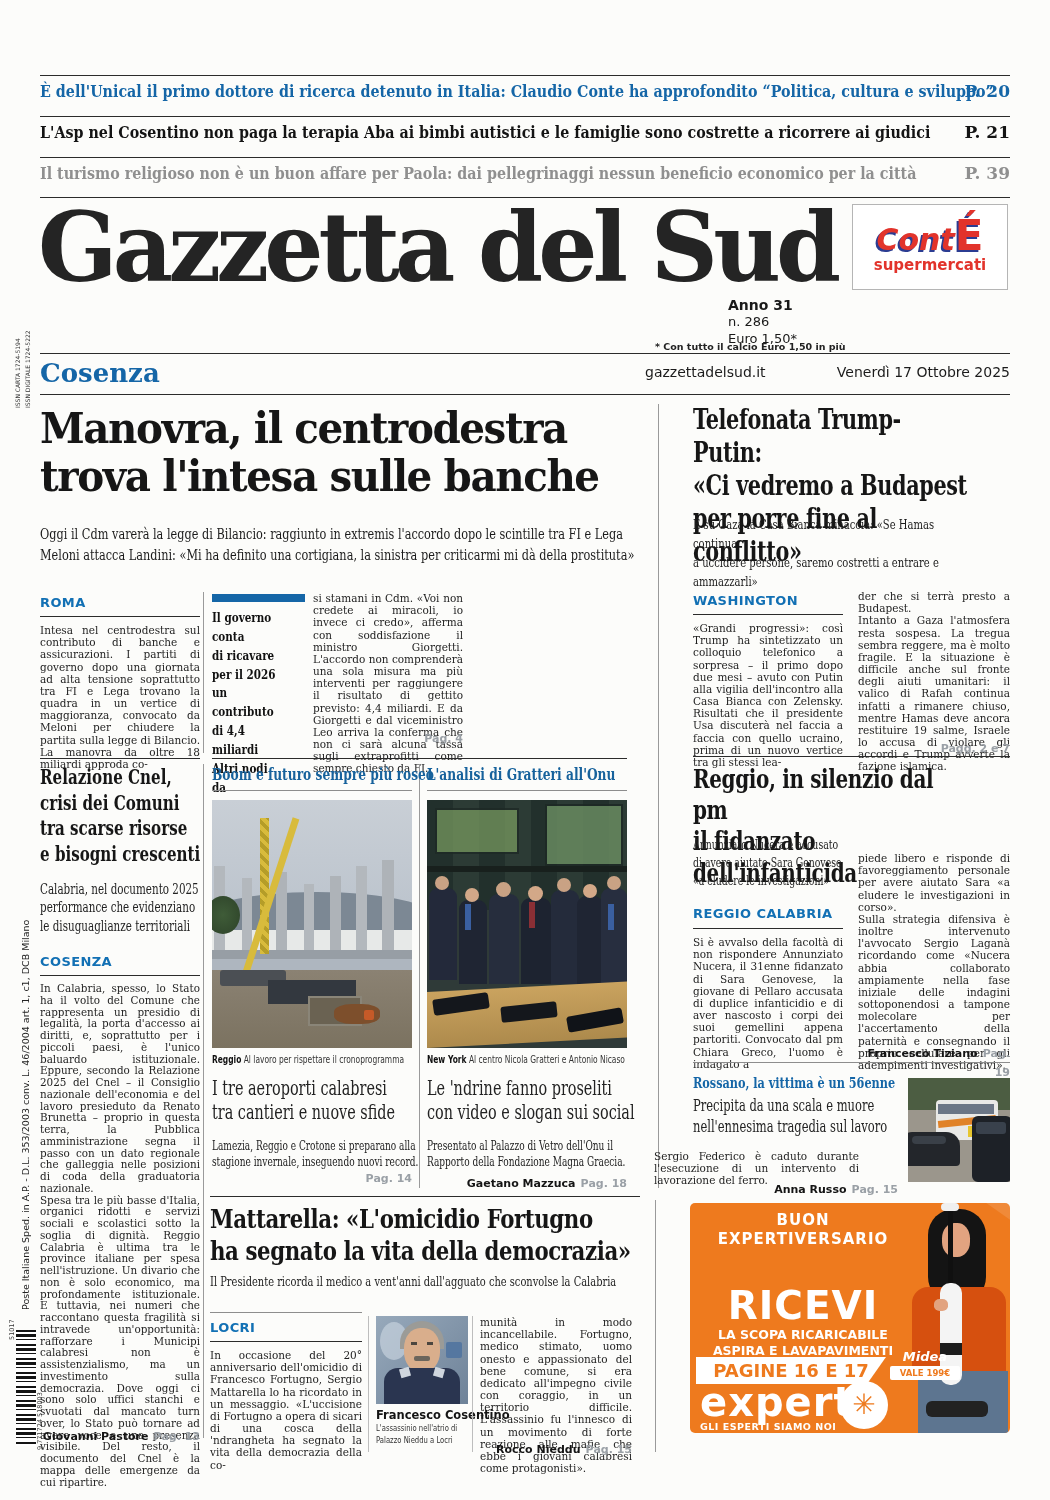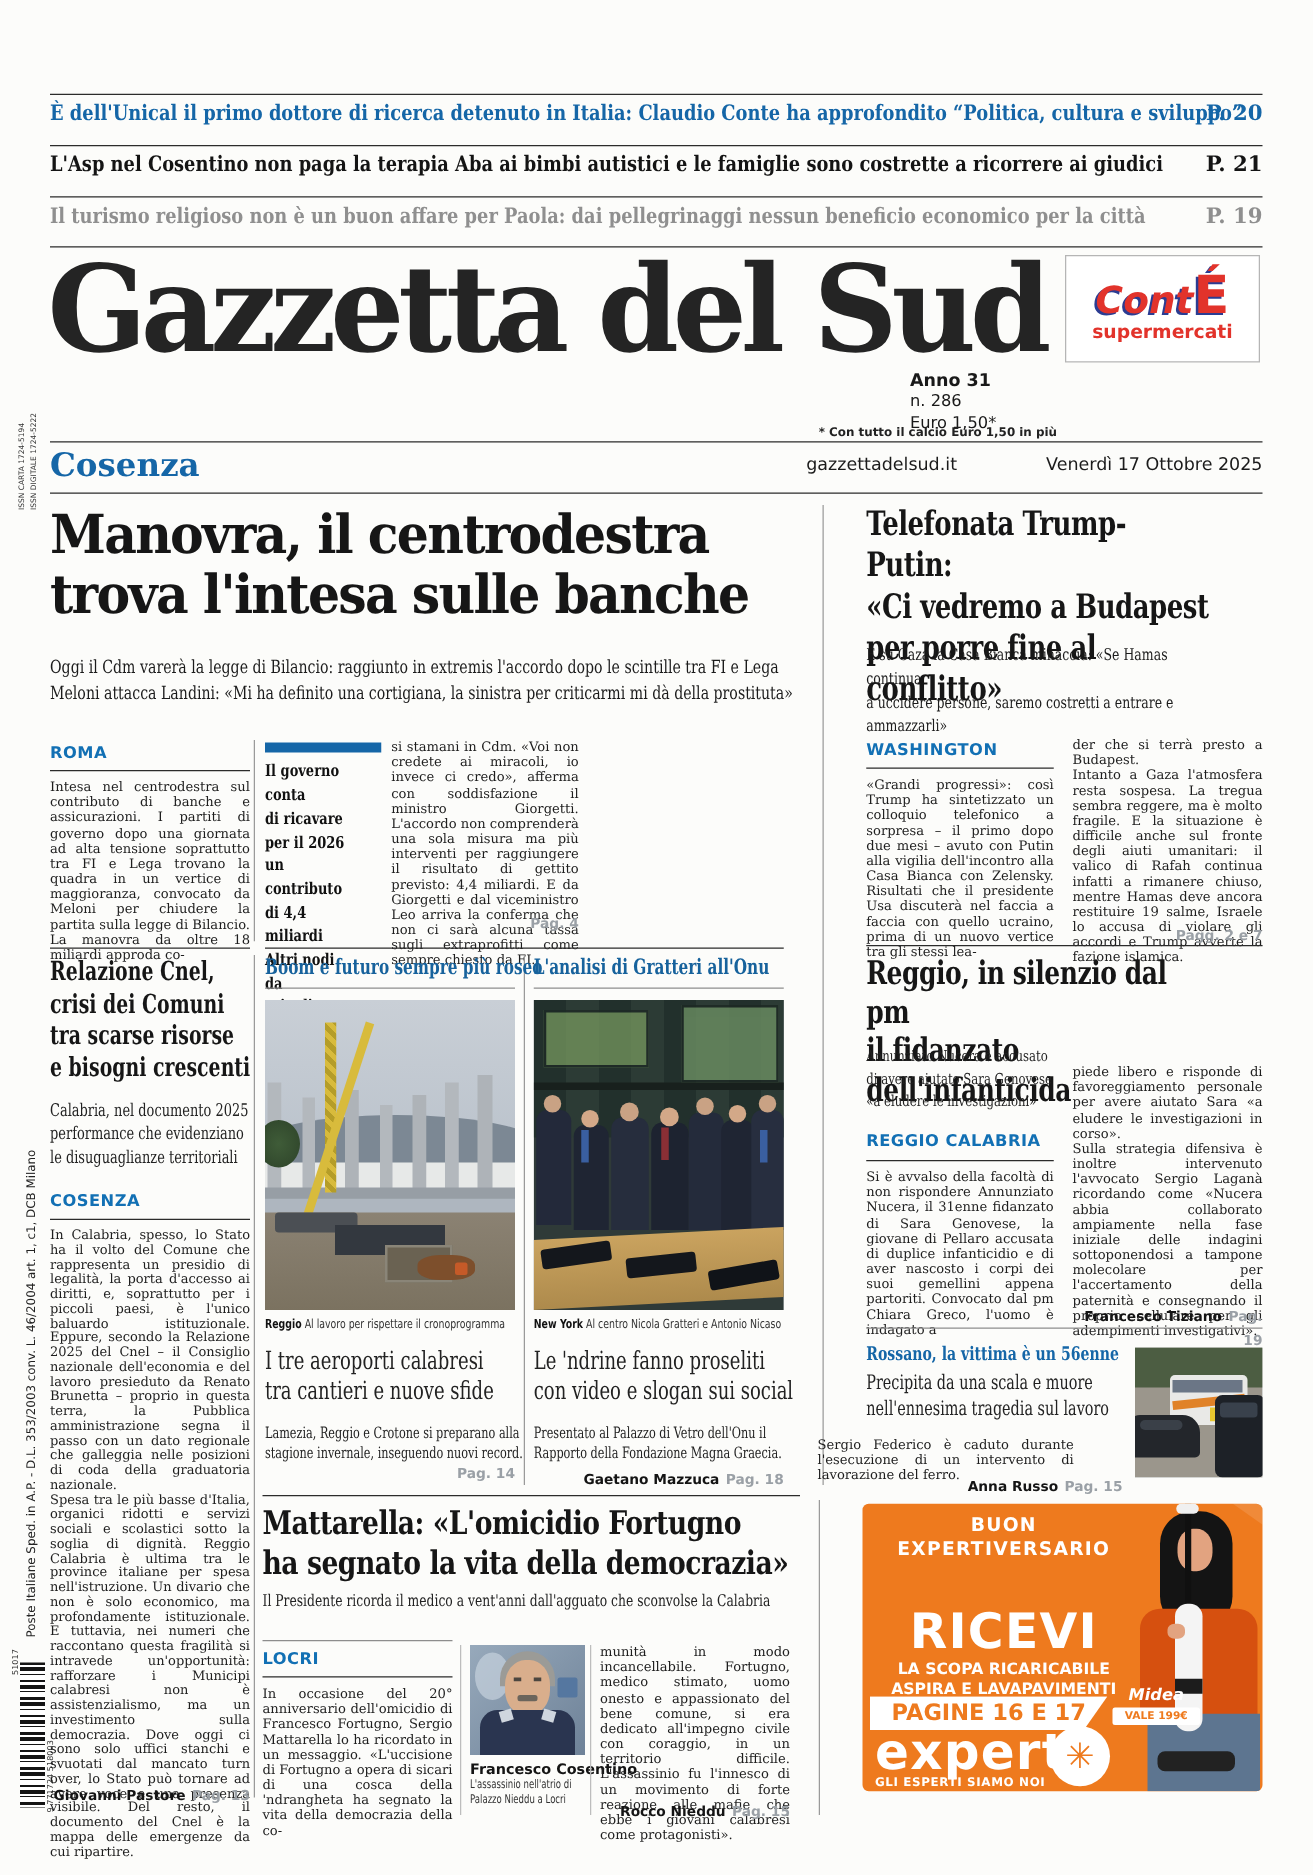--- a/index.html
+++ b/index.html
@@ -47,21 +47,21 @@
     <span class="abs hser" style="right:0;top:0;font-size:17px;color:#1566a7">P. 20</span>
   </div>
   <div class="rule" style="left:40px;top:116px;width:970px"></div>
   <div class="abs" style="left:40px;top:122px;width:970px;height:30px">
     <span class="scl sx84 hser" style="font-size:17px;color:#141414;white-space:nowrap">L'Asp nel Cosentino non paga la terapia Aba ai bimbi autistici e le famiglie sono costrette a ricorrere ai giudici</span>
     <span class="abs hser" style="right:0;top:0;font-size:17px;color:#141414">P. 21</span>
   </div>
   <div class="rule" style="left:40px;top:157px;width:970px"></div>
   <div class="abs" style="left:40px;top:163px;width:970px;height:30px">
     <span class="scl sx84 hser" style="font-size:17px;color:#8f8f8f;white-space:nowrap">Il turismo religioso non è un buon affare per Paola: dai pellegrinaggi nessun beneficio economico per la città</span>
-    <span class="abs hser" style="right:0;top:0;font-size:17px;color:#8f8f8f">P. 19</span>
+    <span class="abs hser" style="right:0;top:0;font-size:17px;color:#8f8f8f">P. 39</span>
   </div>
   <div class="rule" style="left:40px;top:197px;width:970px"></div>
 
   <div class="abs hser" style="left:38px;top:198px;font-size:96px;line-height:1.05;letter-spacing:-5px;color:#242424;transform:scaleX(.97);transform-origin:0 0">Gazzetta del Sud</div>
   <div class="abs" style="left:852px;top:204px;width:156px;height:86px;background:#fff;border:1px solid #b5b5b5;text-align:center;padding-top:6px">
     <span style="font-family:'DejaVu Sans',sans-serif;font-weight:bold;font-style:italic;font-size:30px;color:#e2332b;text-shadow:-2px 2px 0 #2b3c92">Cont</span><span style="font-family:'DejaVu Sans',sans-serif;font-weight:bold;font-size:42px;color:#e2332b;text-shadow:-2px 2px 0 #2b3c92">É</span>
     <div style="font-family:'DejaVu Sans',sans-serif;font-weight:bold;font-size:15px;color:#e2332b;margin-top:-4px">supermercati</div>
   </div>
   <div class="abs sans" style="left:728px;top:296px;font-size:13px;line-height:1.3;color:#191919">
     <div style="font-weight:bold;font-size:14px">Anno 31</div>

